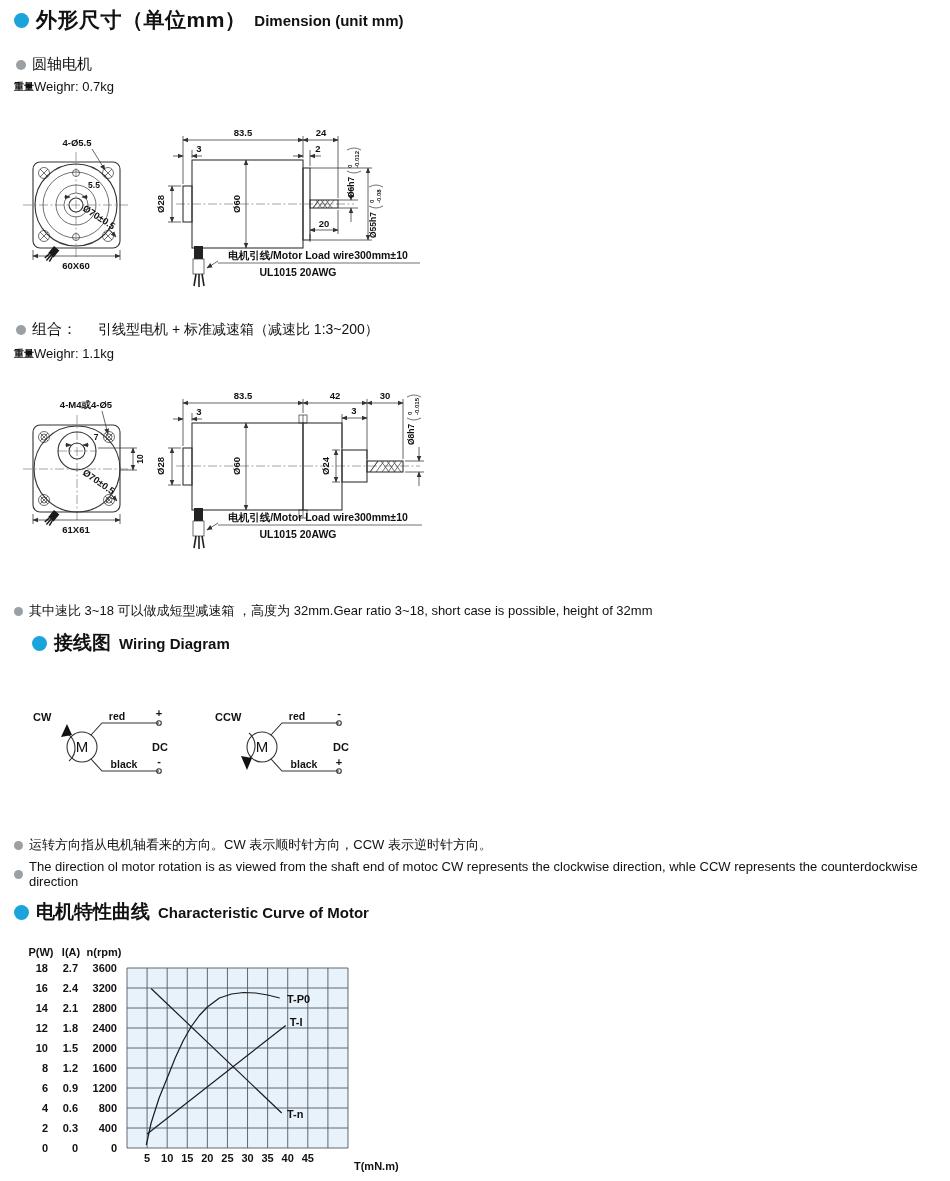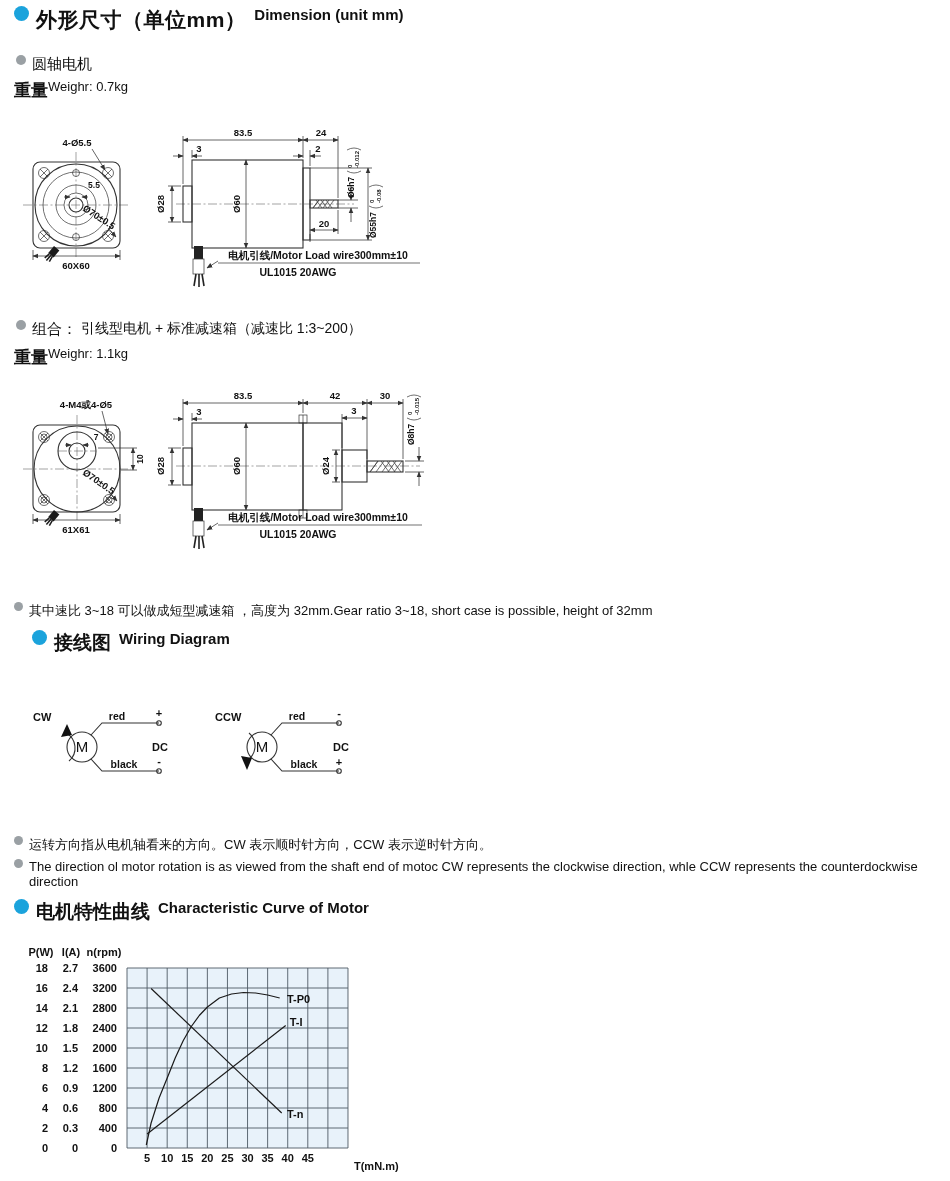--- a/index.html
+++ b/index.html
@@ -1,29 +1,29 @@
 <!DOCTYPE html>
 <html><head>
 <meta charset="utf-8">
 <style>
   html,body{margin:0;padding:0}
   body{width:950px;height:1181px;position:relative;background:#fff;
        font-family:"Liberation Sans","DejaVu Sans",sans-serif;color:#111;overflow:hidden}
   .abs{position:absolute}
-  .row{display:flex;}
+  .row{display:flex;align-items:center}
   .dot{border-radius:50%;display:inline-block;flex:0 0 auto}
   .dot.blue{width:15px;height:15px;background:#1ba3dc;margin-right:7px}
   .dot.gray{width:10px;height:10px;background:#9aa0a4;margin-right:6px}
   .dot.gray.sm{width:9px;height:9px}
   .h1zh{font-size:21px;font-weight:bold;letter-spacing:.5px}
   .h1en{font-size:15px;font-weight:bold;margin-left:8px}
   .h2zh{font-size:19px;font-weight:bold}
   .bzh{font-size:15px;font-weight:normal}
-  .btxt{font-size:14px;margin-left:4px}
-  .wzh{font-size:17px;font-weight:600}
+  .btxt{font-size:14px;margin-left:21px}
+  .wzh{font-size:10px;font-weight:600}
   .wen{font-size:13px;}
   .note{font-size:13px}
   
   .ln{stroke:#333;stroke-width:1.1;fill:none}
   .lt{stroke:#333;stroke-width:.7;fill:none}
   .dim{stroke:#333;stroke-width:.75;fill:none}
   .cln{stroke:#666;stroke-width:.6;fill:none;stroke-dasharray:9 2.5 2 2.5}
   .dt{font:bold 9.5px "Liberation Sans","DejaVu Sans",sans-serif;fill:#111}
   .dts{font:bold 8.5px "Liberation Sans","DejaVu Sans",sans-serif;fill:#111}
   .tol{font:bold 6px "Liberation Sans","DejaVu Sans",sans-serif;fill:#111}

